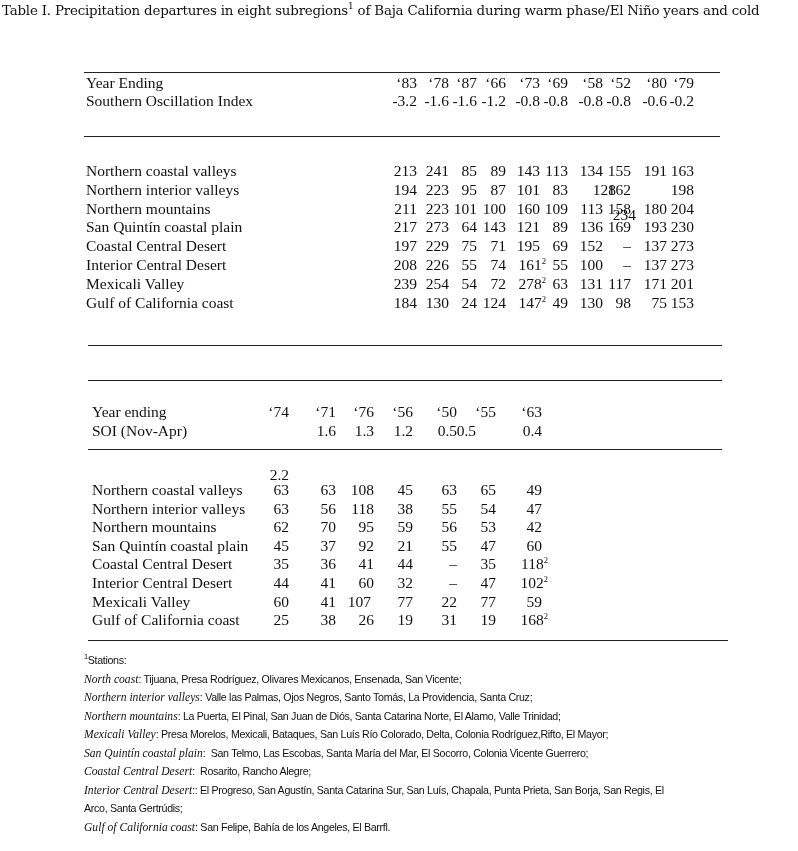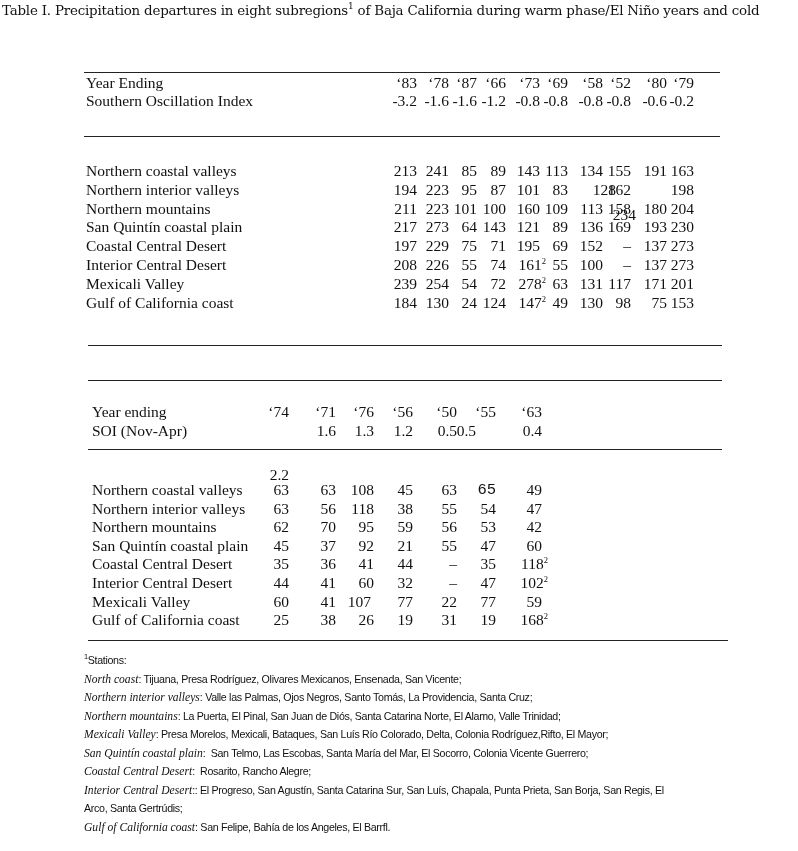--- a/index.html
+++ b/index.html
@@ -184,21 +184,21 @@
       <span class="v" style="left: 436px;">0.5</span>
       <span class="v" style="left: 502px;">0.4</span>
     </div>
     <div class="row" style="top: 481px;">
       <span class="lbl" style="left: 92px;">Northern coastal valleys</span>
       <span class="v" style="left: 249px;">63</span>
       <span class="v" style="left: 296px;">63</span>
       <span class="v" style="left: 334px;">108</span>
       <span class="v" style="left: 373px;">45</span>
       <span class="v" style="left: 417px;">63</span>
-      <span class="v" style="left: 456px; font-family: Liberation Mono, monospace;">65</span>
+      <span class="v" style="left: 456px;">65</span>
       <span class="v" style="left: 502px;">49</span>
     </div>
     <div class="row" style="top: 499.6px;">
       <span class="lbl" style="left: 92px;">Northern interior valleys</span>
       <span class="v" style="left: 249px;">63</span>
       <span class="v" style="left: 296px;">56</span>
       <span class="v" style="left: 334px;">118</span>
       <span class="v" style="left: 373px;">38</span>
       <span class="v" style="left: 417px;">55</span>
       <span class="v" style="left: 456px;">54</span>

